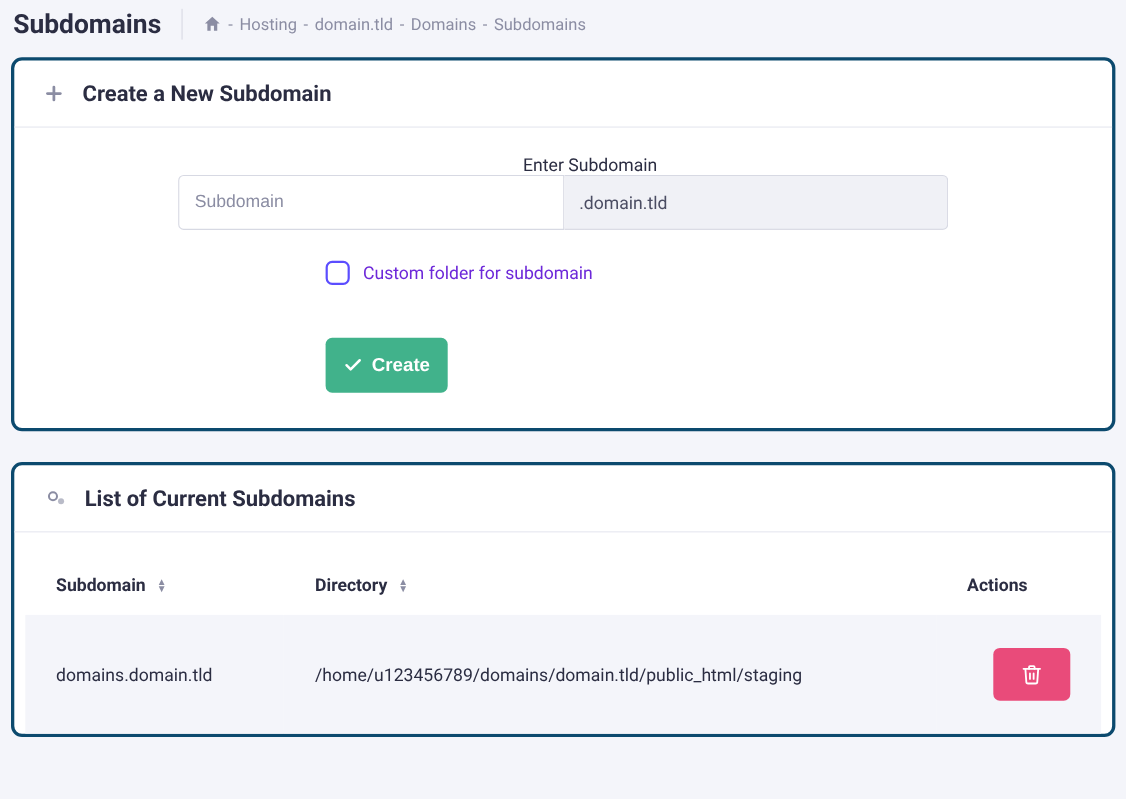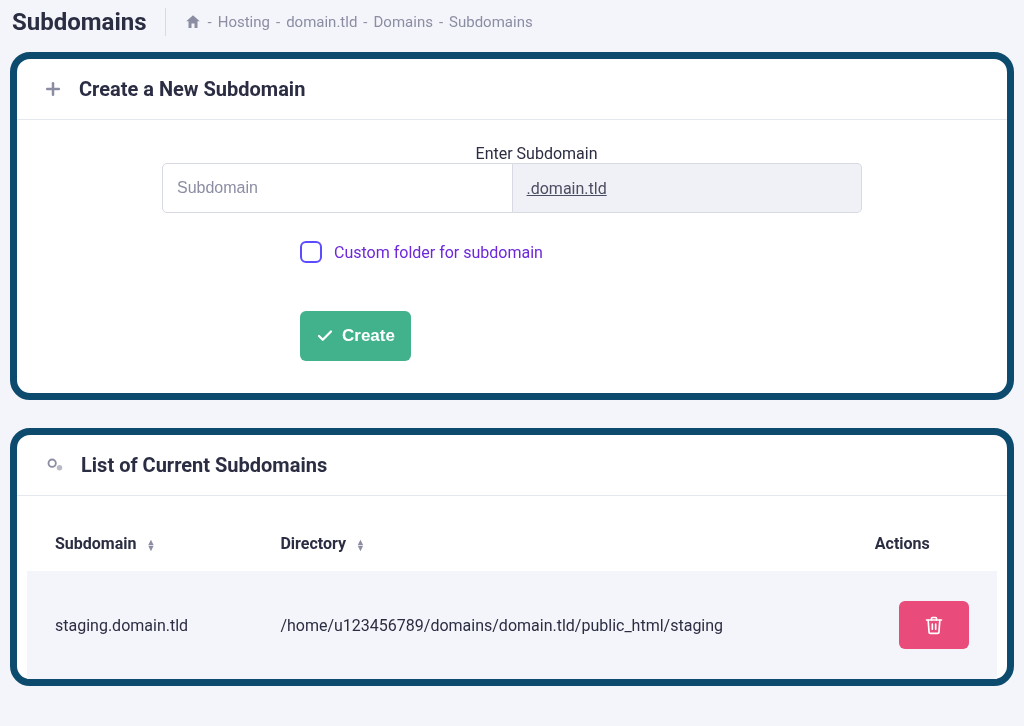--- a/index.html
+++ b/index.html
@@ -27,22 +27,22 @@
       display: flex;
       align-items: center;
       gap: 6px;
       padding-left: 18px;
       color: #8b8da3;
       font-size: 15px;
     }
     .breadcrumb .home-icon svg { display: block; }
     .card {
       background: #fff;
-      border: 7px solid #0c4a6e;
-      border-radius: 20px;
+      border: 3px solid #0c4a6e;
+      border-radius: 10px;
       margin: 0 10px 28px 10px;
     }
     .card-header {
       display: flex;
       align-items: center;
       gap: 16px;
       padding: 18px 26px;
       border-bottom: 1px solid #e5e7ef;
     }
     .card-title {
@@ -85,21 +85,20 @@
       flex: 1;
       display: flex;
       align-items: center;
       padding: 0 14px;
       background: #f0f1f6;
       border: 1px solid #d7d9e3;
       border-left: none;
       border-radius: 0 5px 5px 0;
       color: #4b4d63;
       font-size: 16px;
-      text-decoration: underline;
     }
     .checkbox-row {
       display: flex;
       align-items: center;
       gap: 12px;
       padding-left: 255px;
       margin-bottom: 48px;
     }
     .checkbox {
       width: 22px;
@@ -257,21 +256,21 @@
                 <span>▼</span>
               </span>
           </th>
           <th class="actions">
             <span>Actions</span>
           </th>
         </tr>
       </thead>
       <tbody>
         <tr>
-          <td>staging.domain.tld</td>
+          <td>domains.domain.tld</td>
           <td>/home/u123456789/domains/domain.tld/public_html/staging</td>
           <td class="actions">
             <button class="btn-delete">
               <span>
                 <svg width="20" height="20" viewBox="0 0 24 24" fill="none" stroke="#fff" stroke-width="2" stroke-linecap="round" stroke-linejoin="round">
                     <polyline points="3 6 5 6 21 6"></polyline>
                     <path d="M19 6l-1 14a2 2 0 01-2 2H8a2 2 0 01-2-2L5 6"></path>
                     <path d="M10 11v6M14 11v6"></path>
                     <path d="M9 6V4a1 1 0 011-1h4a1 1 0 011 1v2"></path>
                   </svg>

